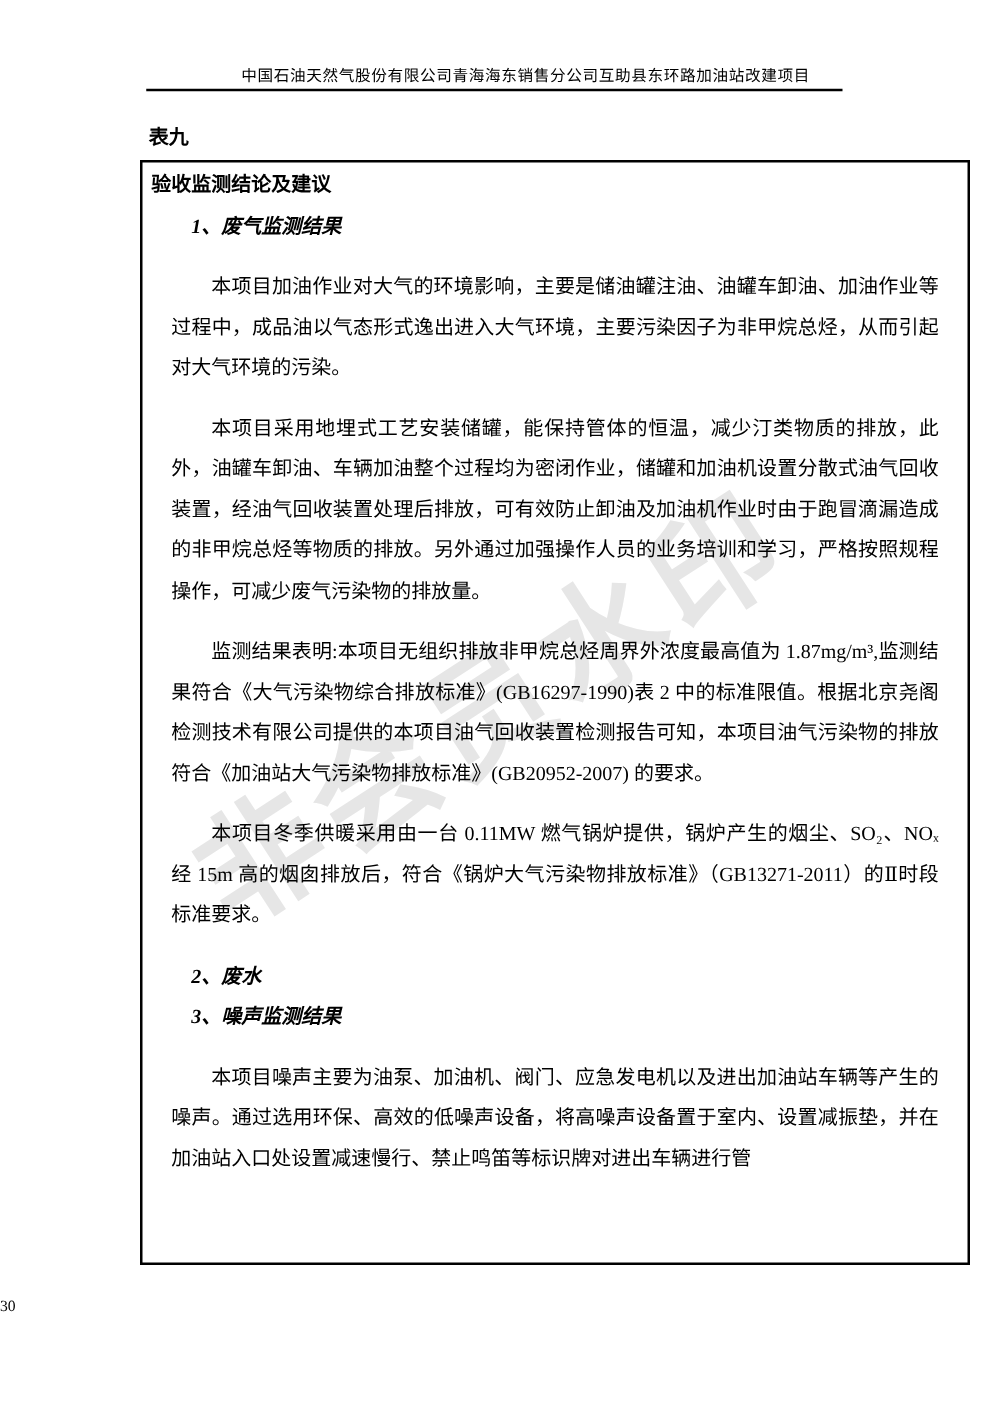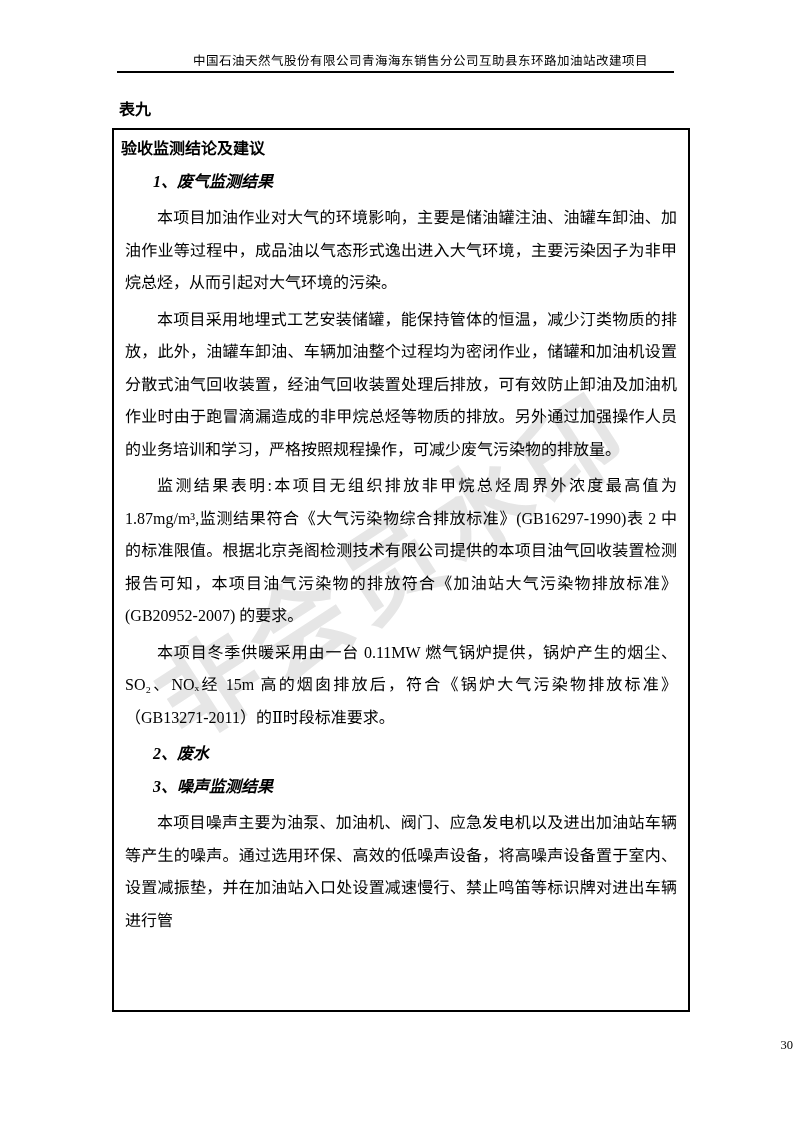--- a/index.html
+++ b/index.html
@@ -39,47 +39,47 @@
     height:0;
   }
   .table-label{
     top:96px;left:119px;
     font-size:16px;
     font-weight:bold;
     font-family:Liberation Serif, serif;
   }
   .content-box{
     top:128px;left:112px;
-    width:578px;height:884px;
+    width:664px;height:884px;
     border:2px solid #000;
     box-sizing:border-box;
     padding:3px 7px 0 7px;
     font-size:16px;
     line-height:32.5px;
     overflow:hidden;
     background:transparent;
   }
   .box-title{
     font-weight:bold;
     text-indent:0;
   }
   .sec-heading{
     font-weight:bold;
     text-indent:32px;
     font-style:italic;
   }
   .content-box p{
-    margin:4px;
+    margin:16px;
     text-indent:32px;
     text-align:justify;
     text-align-last:left;
   }
   .page-number{
     top:1038px;left:0;width:100%;
-    text-align:right;
+    text-align:left;
     font-size:12.5px;
   }
 </style>
 </head>
 <body>
 
 <div class="page">
 
   <div class="watermark">非会员水印</div>
 

